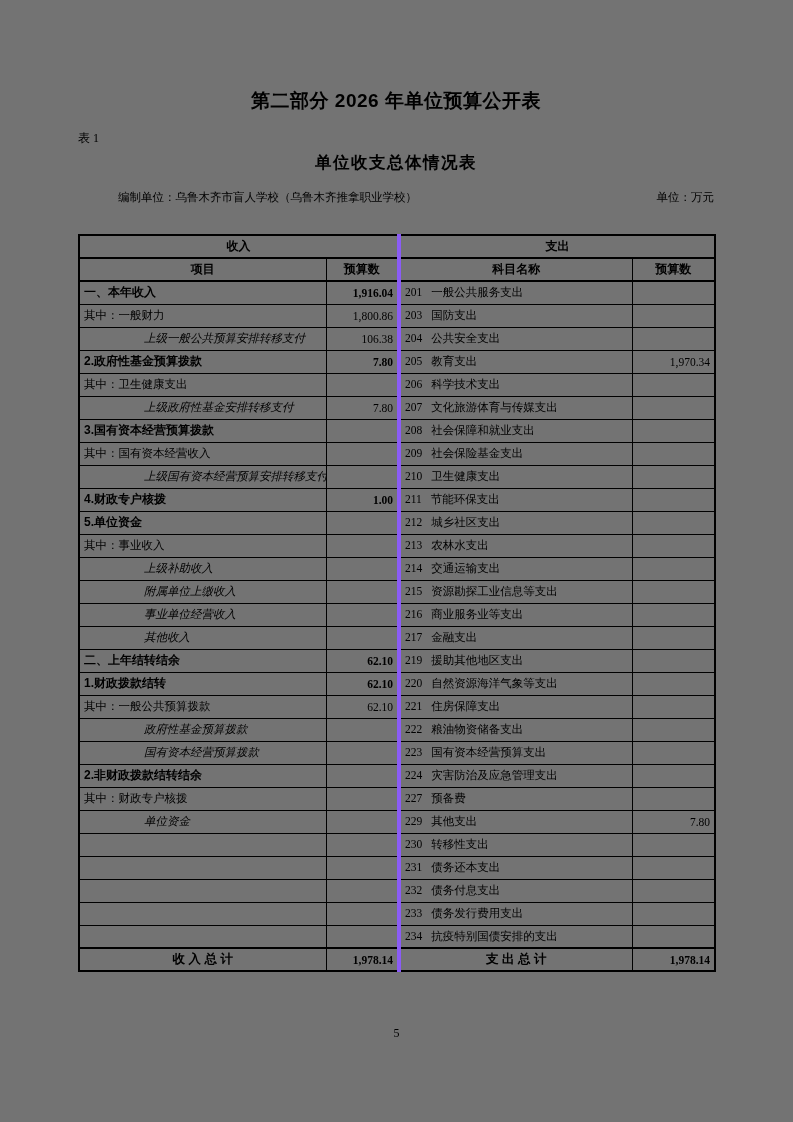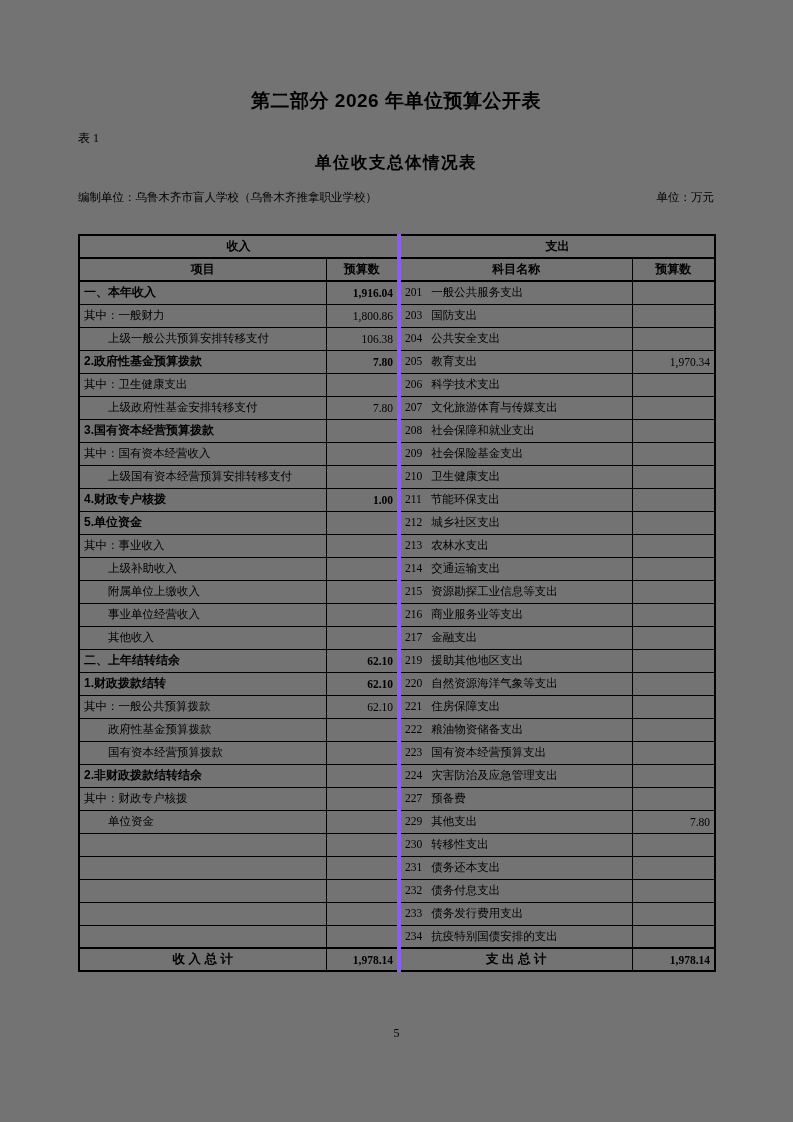--- a/index.html
+++ b/index.html
@@ -35,20 +35,21 @@
     font-size: 16.5px;
     letter-spacing: 1.5px;
   }
   .meta-row {
     margin-top: 16px;
     margin-bottom: 5px;
     display: flex;
     justify-content: space-between;
     align-items: flex-end;
     font-size: 11.5px;
+    margin-left: 40px;
   }
   table.budget-table {
     width: 636px;
     border-collapse: collapse;
     table-layout: fixed;
     border: 2px solid #000;
     margin-top: 29px;
   }
   .budget-table th, .budget-table td {
     border: 1px solid #000;
@@ -70,21 +71,21 @@
   .budget-table .col-header th { border-bottom: 2px solid #000; }
   .budget-table .mid-div { border-left: 4px solid #8b5cf6; }
   .budget-table td.label { text-align: left; }
   .budget-table td.num { text-align: right; }
   .budget-table td.blabel {
     font-family: "Liberation Sans", "DejaVu Sans", sans-serif;
     font-weight: bold;
     font-size: 12px;
   }
   .budget-table td.bnum { font-weight: bold; }
-  .budget-table td.ind { padding-left: 28px; }
+  .budget-table td.ind { padding-left: 64px; font-style: italic; }
   .exp-code { display: inline-block; margin-right: 9px; }
   .budget-table .total-row td { border-top: 2px solid #000; }
   .budget-table .total-row .total-label {
     font-family: "Liberation Sans", "DejaVu Sans", sans-serif;
     font-weight: bold;
     font-size: 12.5px;
     text-align: center;
   }
   .page-number {
     position: absolute;

